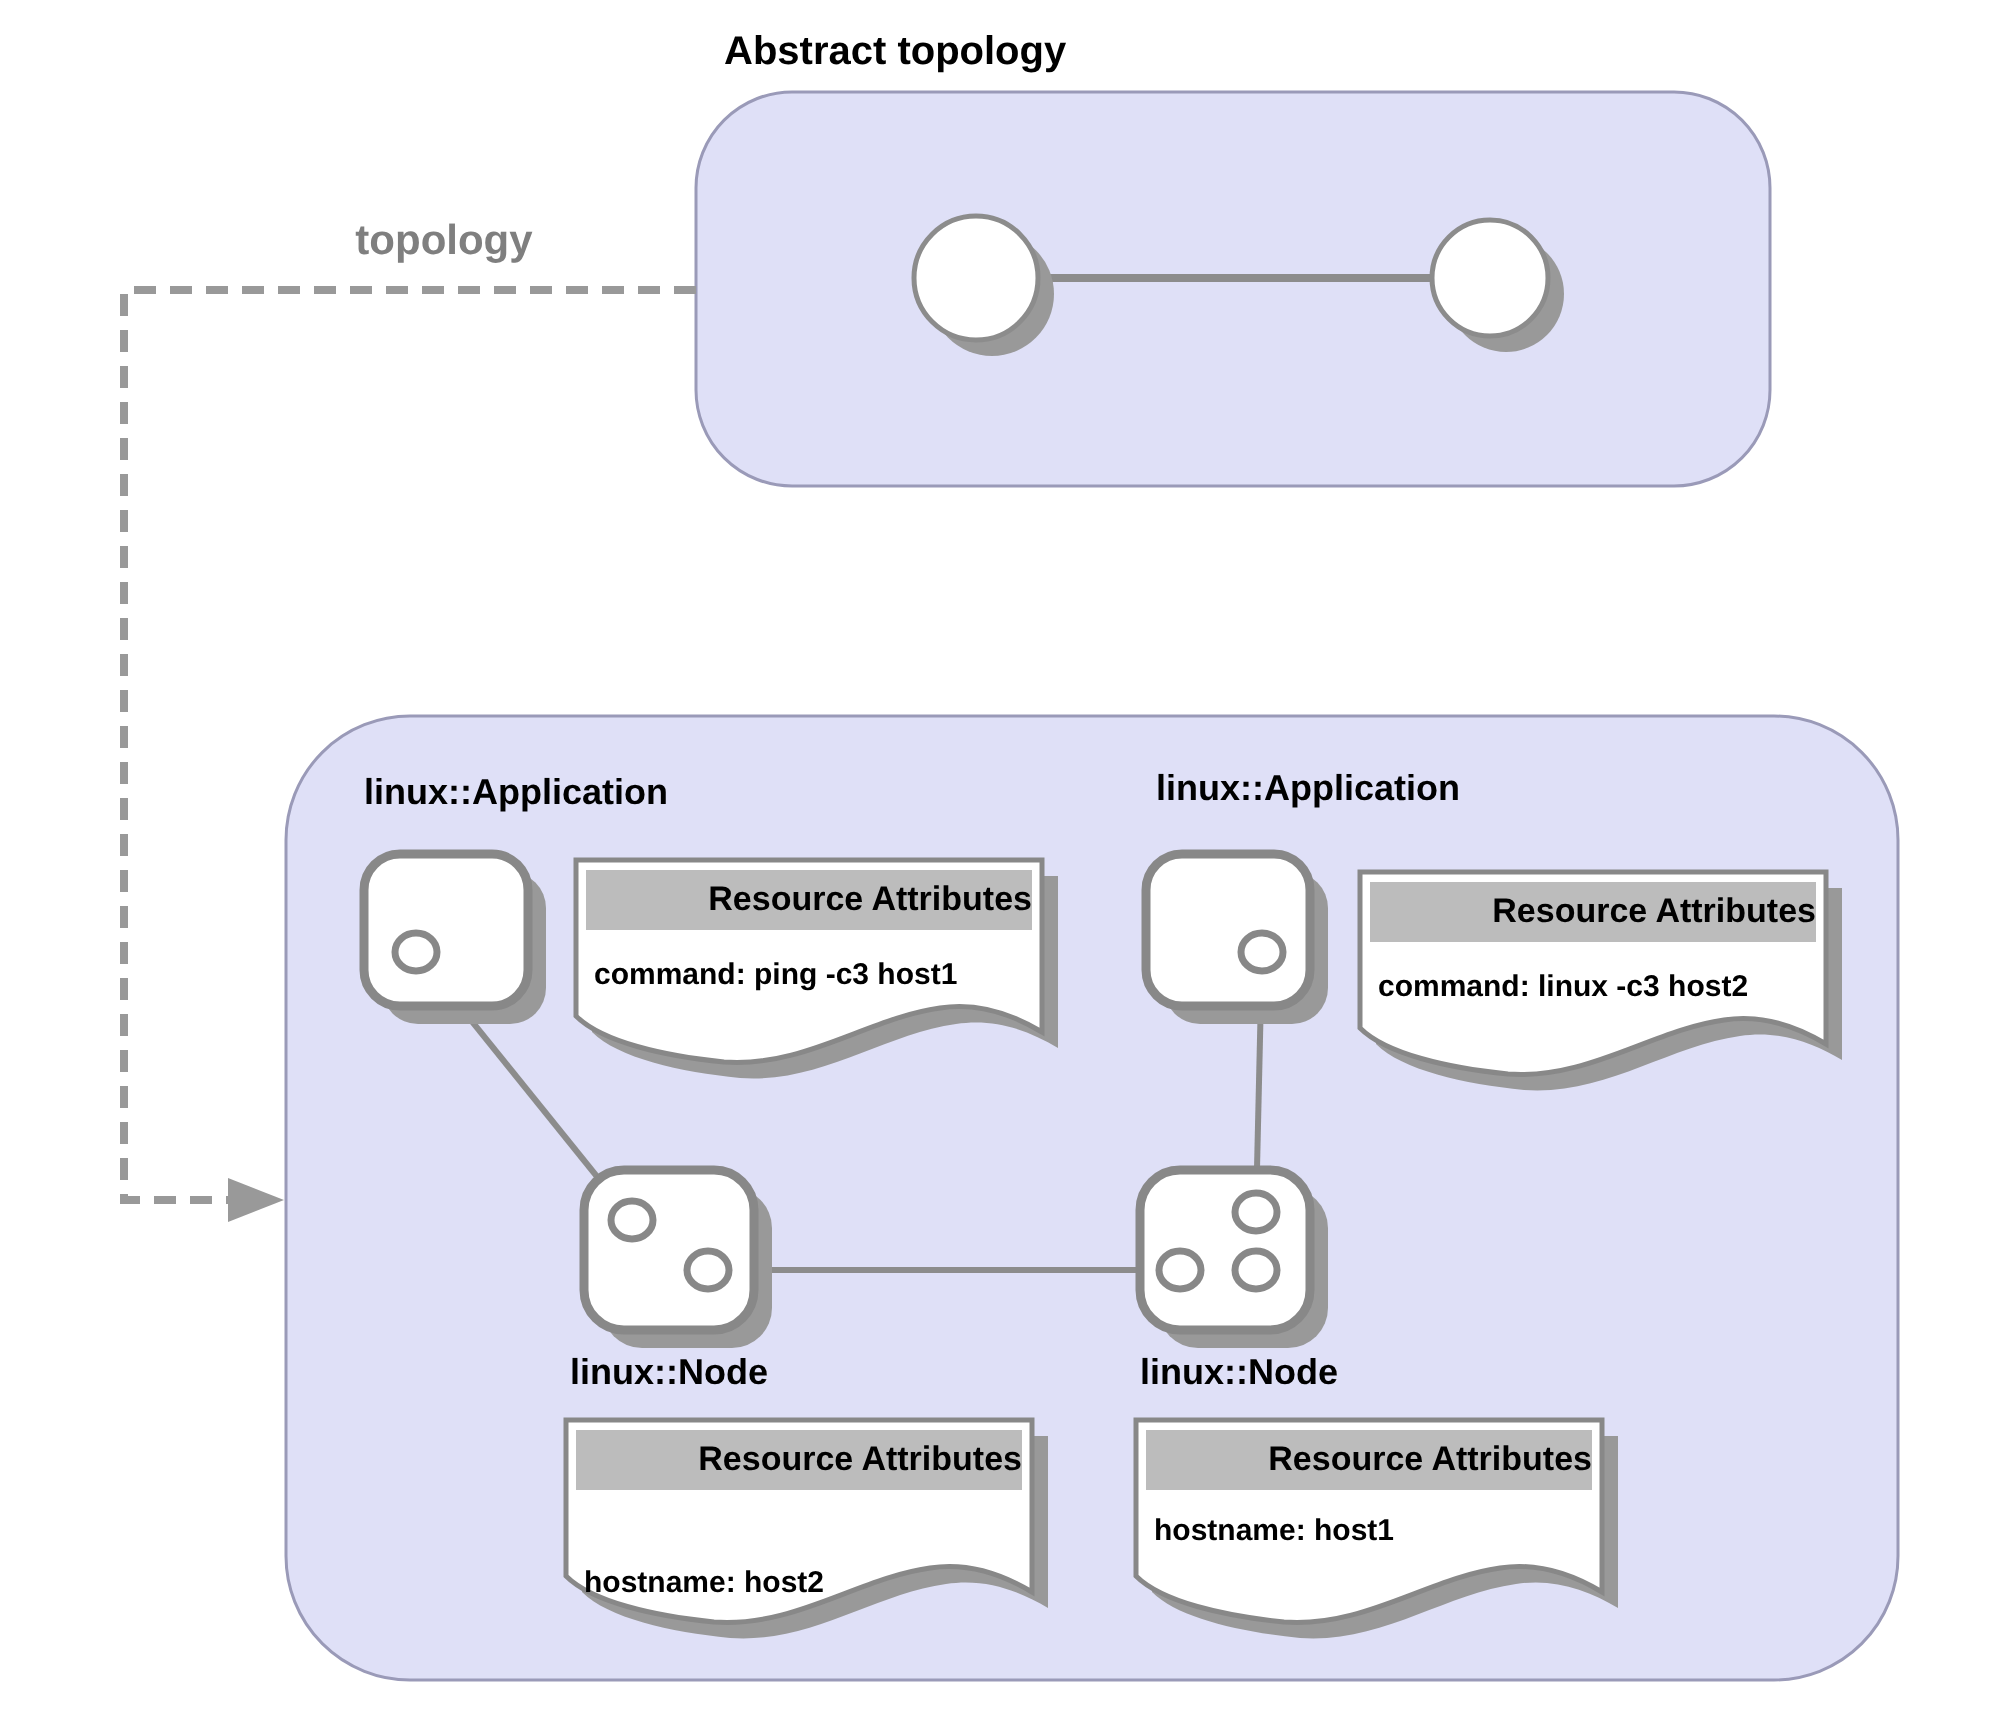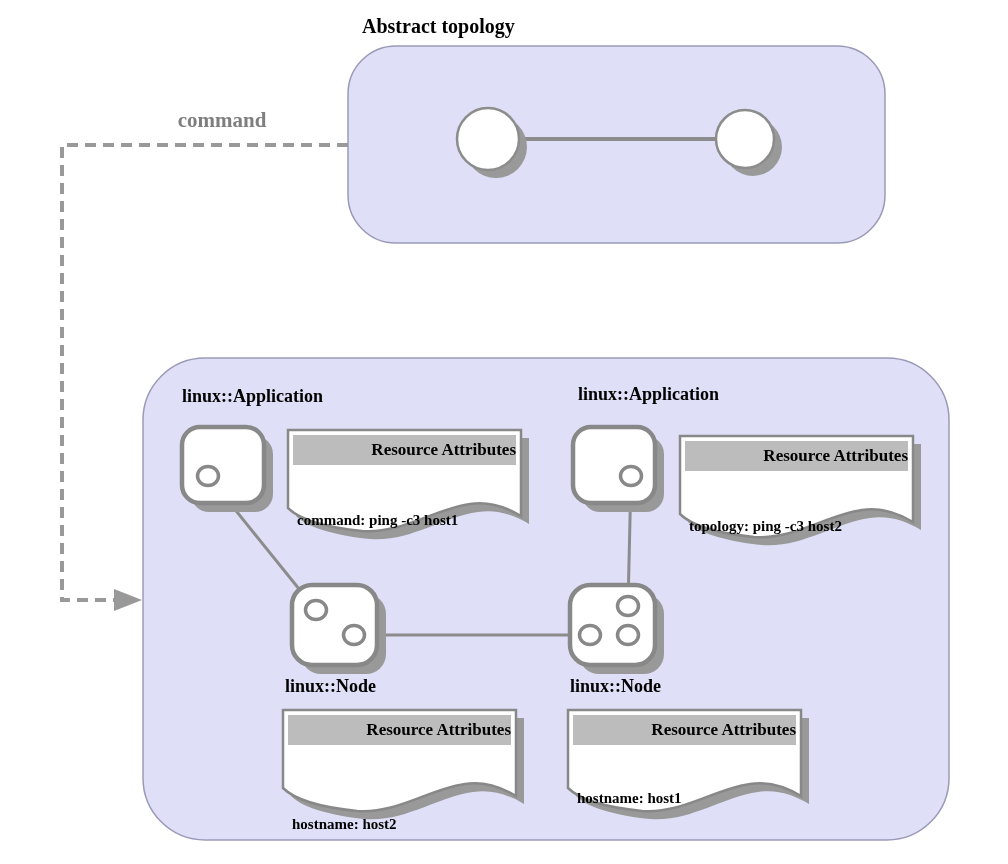--- a/index.html
+++ b/index.html
@@ -1,26 +1,26 @@
 <!DOCTYPE html>
 <html><head>
 <meta charset="utf-8">
 <style>
   html,body{margin:0;padding:0;background:#ffffff;}
   .canvas{
     position:relative;width:992px;height:864px;background:#ffffff;overflow:hidden;
-    font-family:Liberation Serif, serif;
+    font-family:Liberation Sans, sans-serif;
   }
   .shapes{position:absolute;left:0;top:0;}
   .lbl{position:absolute;font-weight:bold;color:#000;white-space:nowrap;line-height:1.2;}
   .title{font-size:20px;}
   .maplbl{font-size:21px;color:#7f7f7f;width:110px;text-align:center;}
   .typelbl{font-size:18px;}
   .notehdr{font-size:17px;width:223px;text-align:right;}
-  .notebody{font-size:15px;margin-top:32px;}
+  .notebody{font-size:15px;}
 </style>
 </head>
 <body>
 
 <div class="canvas">
 
   <svg class="shapes" width="1008" height="864" viewBox="0 0 1008 864">
 
     <rect x="348" y="46" width="537" height="197" rx="48" fill="#dfe0f7" stroke="#9a9ab8" stroke-width="1.5"></rect>
 
@@ -87,34 +87,34 @@
 
     <g transform="translate(568,710)">
       <path transform="translate(8,8)" d="M0,0 H233 V86 C218,77 201,71 182,74 C146,79 114,104 74,101 C44,98 13,91 0,78 Z" fill="#999999"></path>
       <path d="M0,0 H233 V86 C218,77 201,71 182,74 C146,79 114,104 74,101 C44,98 13,91 0,78 Z" fill="#ffffff" stroke="#888888" stroke-width="2.5"></path>
       <rect x="5" y="5" width="223" height="30" fill="#bcbcbc"></rect>
     </g>
   </svg>
 
   <div class="lbl title" style="left:362px;top:14px;">Abstract topology</div>
 
-  <div class="lbl maplbl" style="left:167px;top:108px;">command</div>
+  <div class="lbl maplbl" style="left:167px;top:108px;">topology</div>
 
 
   <div class="lbl typelbl" style="left:182px;top:386px;">linux::Application</div>
   <div class="lbl typelbl" style="left:578px;top:384px;">linux::Application</div>
 
   <div class="lbl typelbl" style="left:285px;top:676px;">linux::Node</div>
   <div class="lbl typelbl" style="left:570px;top:676px;">linux::Node</div>
 
   <div class="lbl notehdr" style="left:293px;top:440px;">Resource Attributes</div>
   <div class="lbl notebody" style="left:297px;top:479px;">command: ping -c3 host1</div>
 
   <div class="lbl notehdr" style="left:685px;top:446px;">Resource Attributes</div>
-  <div class="lbl notebody" style="left:689px;top:485px;">topology: ping -c3 host2</div>
+  <div class="lbl notebody" style="left:689px;top:485px;">command: linux -c3 host2</div>
 
   <div class="lbl notehdr" style="left:288px;top:720px;">Resource Attributes</div>
   <div class="lbl notebody" style="left:292px;top:783px;">hostname: host2</div>
 
   <div class="lbl notehdr" style="left:573px;top:720px;">Resource Attributes</div>
   <div class="lbl notebody" style="left:577px;top:757px;text-align:right;">hostname: host1</div>
 
 </div>
 
 </body></html>

